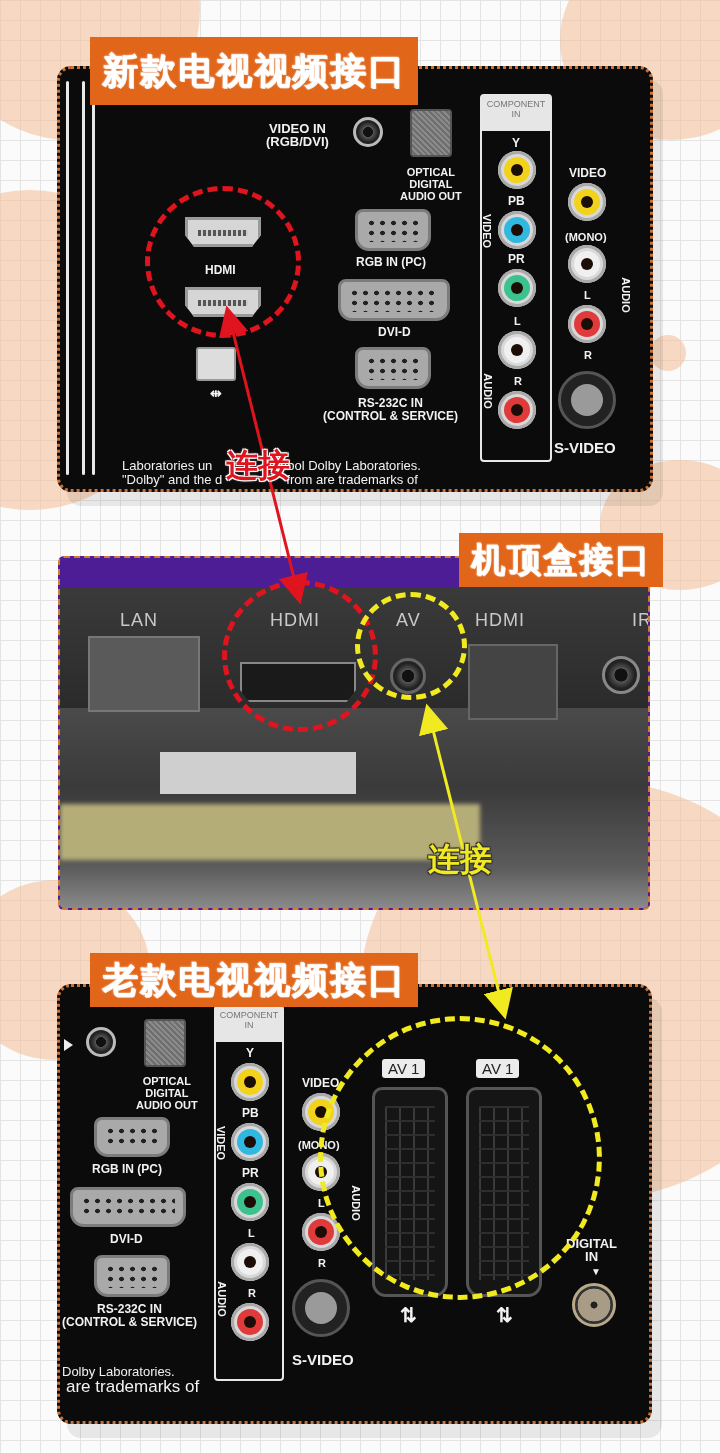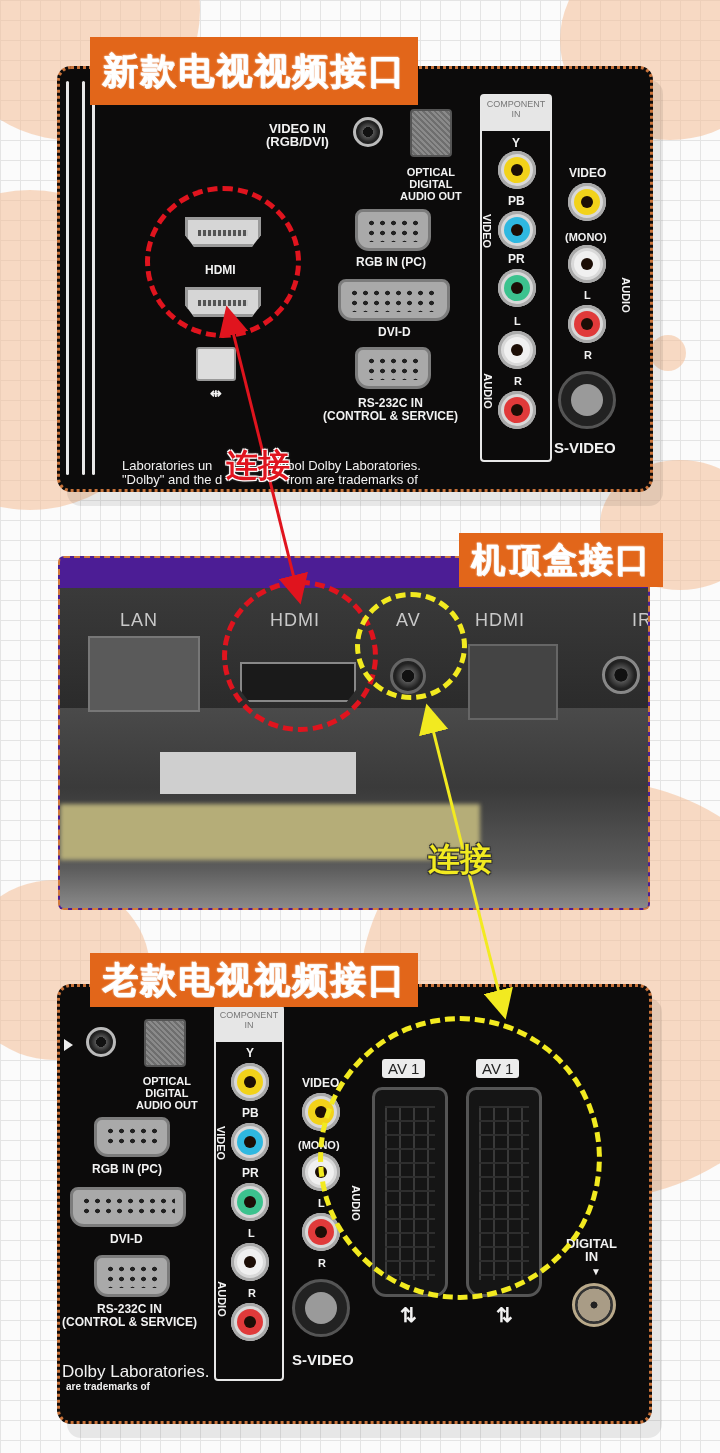--- a/index.html
+++ b/index.html
@@ -243,22 +243,22 @@
       <div class="pins"></div>
     </div>
   <div class="lbl" style="left:340px;top:322px;font-size:20px;">⇅</div>
   <div class="lbl" style="left:436px;top:322px;font-size:20px;">⇅</div>
 
   <div class="lbl" style="left:506px;top:250px;white-space:pre;font-size:13px;">DIGITAL
 IN</div>
   <div class="lbl" style="left:531px;top:278px;font-size:10px;">▼</div>
   <div class="jack" style="left:512px;top:296px;width:44px;height:44px;border-color:#b9a98a;background:radial-gradient(circle,#222 0 12%,#a99c86 14% 60%,#333 62%);"></div>
 
-  <div class="lbl" style="left:2px;top:378px;font-weight:normal;font-size:17px;text-align:left;">Dolby Laboratories.</div>
-  <div class="lbl" style="left:6px;top:393px;font-weight:bold;font-size:10px;text-align:left;">are trademarks of</div>
+  <div class="lbl" style="left:2px;top:378px;font-weight:normal;font-size:13px;text-align:left;">Dolby Laboratories.</div>
+  <div class="lbl" style="left:6px;top:393px;font-weight:normal;font-size:17px;text-align:left;">are trademarks of</div>
 </div>
 
 <div class="title-badge" style="left:90px;top:953px;height:54px;font-size:36px;">老款电视视频接口</div>
 
 <div class="circle-dash" style="left:318px;top:1016px;width:284px;height:284px;border-color:#f2ea20;"></div>
 
 <svg width="720" height="1453" style="position:absolute;left:0;top:0;z-index:7;pointer-events:none;">
   <defs>
     <marker id="ar" markerWidth="10" markerHeight="10" refX="5" refY="5" orient="auto-start-reverse">
         <path d="M0,0 L10,5 L0,10 z" fill="#e0141e"></path>

